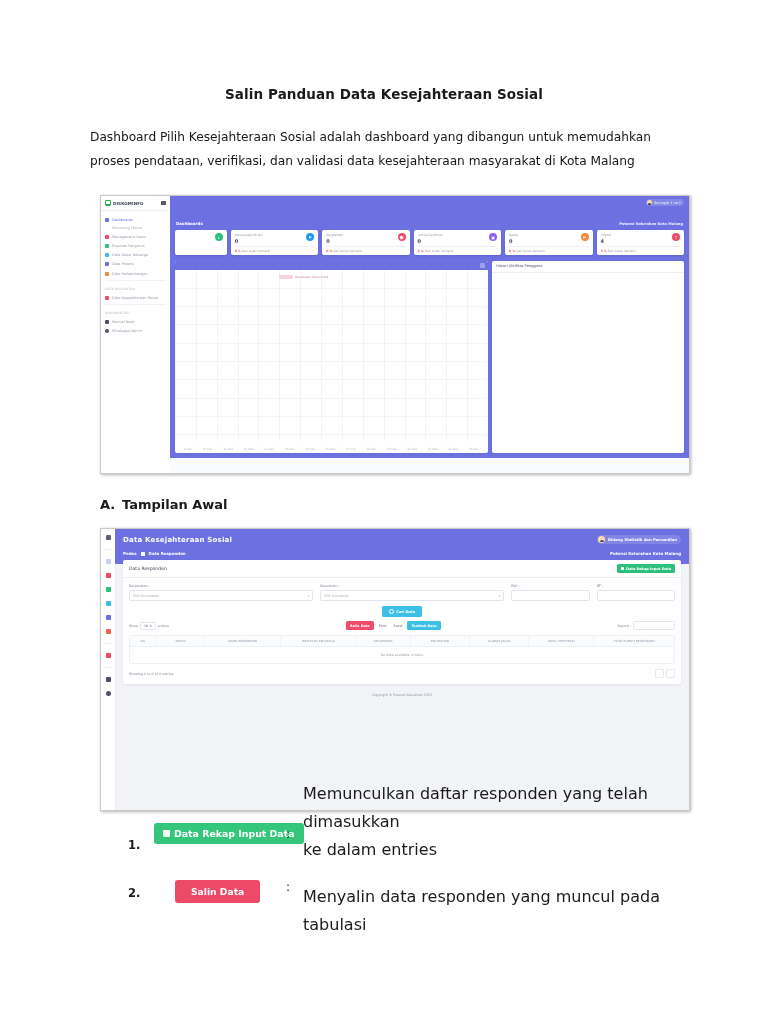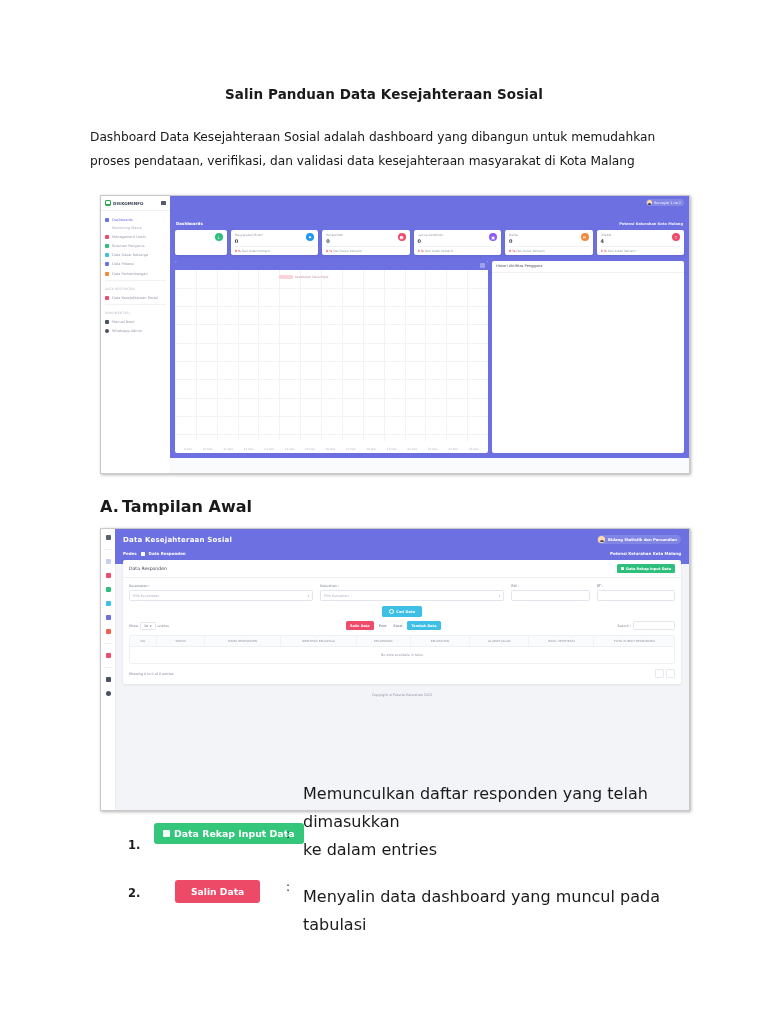--- a/index.html
+++ b/index.html
@@ -16,21 +16,21 @@
   
   .doc-title{
     position:absolute;left:0;top:86px;width:768px;text-align:center;
     font-size:13.5px;font-weight:bold;letter-spacing:.1px;
   }
   .doc-para{
     position:absolute;left:90px;top:125px;width:590px;
     font-size:12.2px;line-height:2.0;color:#161616;
   }
   .section-head{
-    position:absolute;left:100px;top:497px;font-size:16px;font-weight:bold;
+    position:absolute;left:100px;top:497px;font-size:13px;font-weight:bold;
   }
   .section-head .letter{display:inline-block;width:22px;}
 
   
   .shot{
     position:absolute;background:#fff;
     border:1px solid #c9c9c9;
     box-shadow:1px 1px 3px rgba(0,0,0,.30);
     overflow:hidden;
   }
@@ -205,21 +205,21 @@
     position:absolute;background:#ed4a68;color:#fff;border-radius:3px;
     padding:6px 16px;font-size:9.2px;font-weight:bold;text-align:center;white-space:nowrap;
   }
 </style>
 </head>
 <body>
 
 <div class="page">
 
   <div class="doc-title">Salin Panduan Data Kesejahteraan Sosial</div>
-  <div class="doc-para">Dashboard Data Kesejahteraan Sosial adalah dashboard yang dibangun untuk memudahkan proses pendataan, verifikasi, dan validasi data kesejahteraan masyarakat di Kota Malang</div>
+  <div class="doc-para">Dashboard Pilih Kesejahteraan Sosial adalah dashboard yang dibangun untuk memudahkan proses pendataan, verifikasi, dan validasi data kesejahteraan masyarakat di Kota Malang</div>
 
   <div class="shot" id="shot1">
 
     <div class="s1-sidebar">
       <div class="s1-brand">
         <div class="s1-logo"></div>
         <div class="s1-brandname">DISKOMINFO</div>
         <div class="s1-burger"></div>
       </div>
 
@@ -549,16 +549,16 @@
     <div>Memunculkan daftar responden yang telah dimasukkan</div>
     <div>ke dalam entries</div>
   </div>
 
   <div class="note-num" style="left:128px;top:886px;">2.</div>
   <div class="chip-red" style="left:175px;top:880px;">
     <span>Salin Data</span>
   </div>
   <div class="note-colon" style="left:286px;top:880px;">:</div>
   <div class="note-txt" style="left:303px;top:883px;width:400px;">
-    <div>Menyalin data dashboard yang muncul pada tabulasi</div>
+    <div>Menyalin data responden yang muncul pada tabulasi</div>
   </div>
 
 </div>
 
 </body></html>

